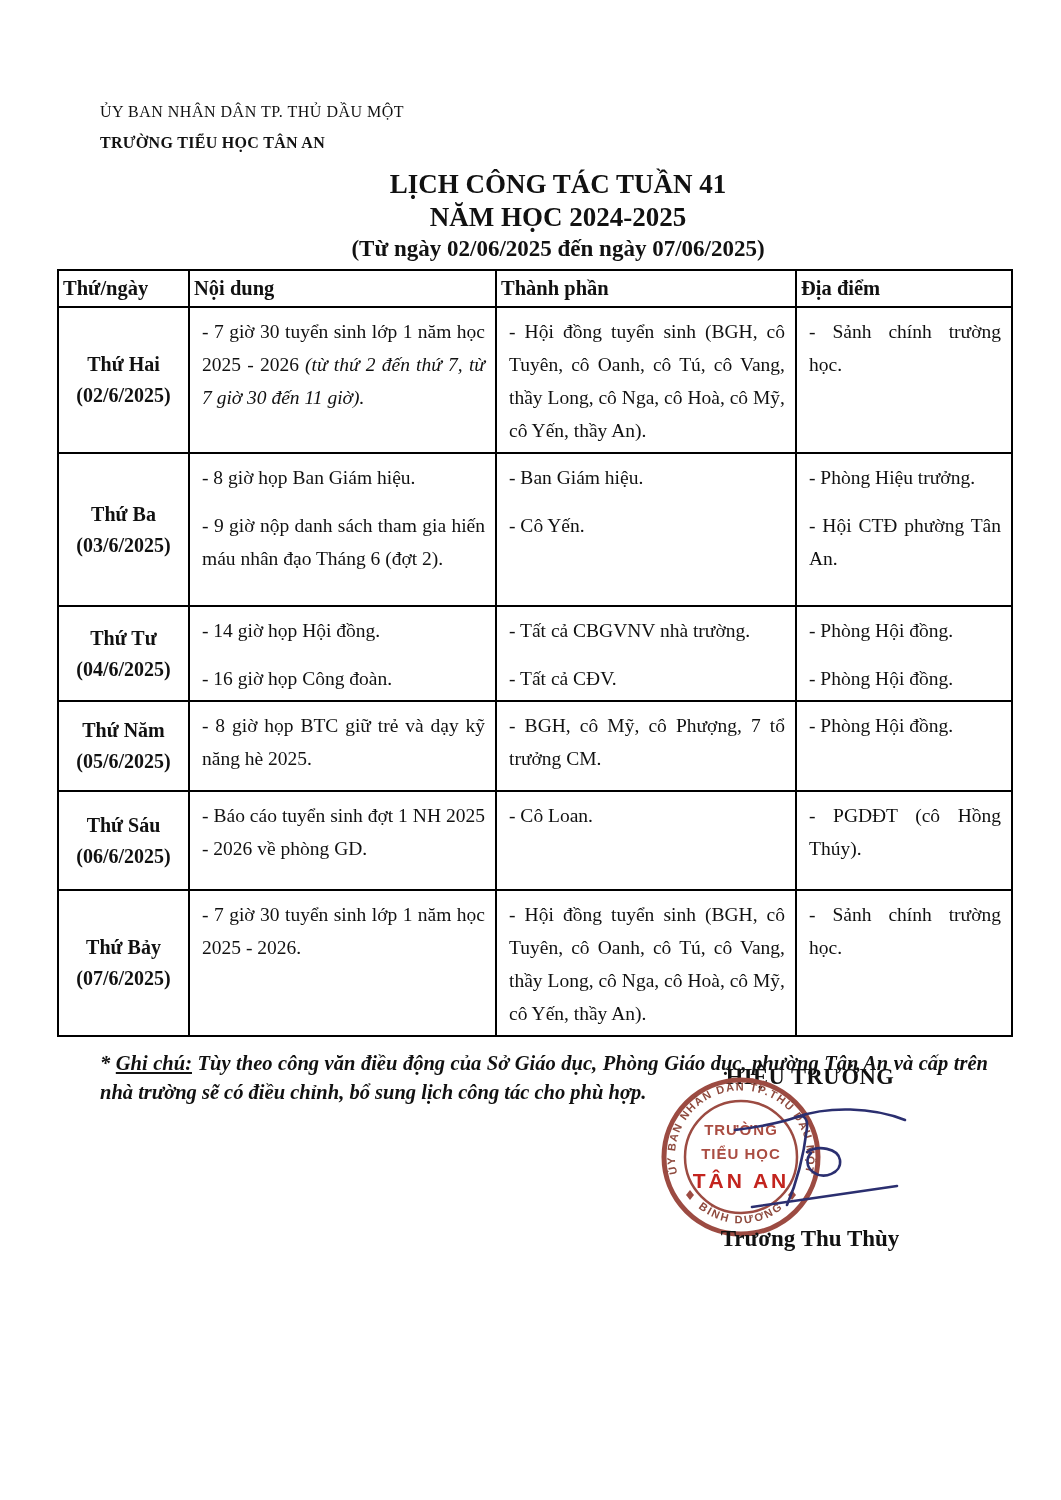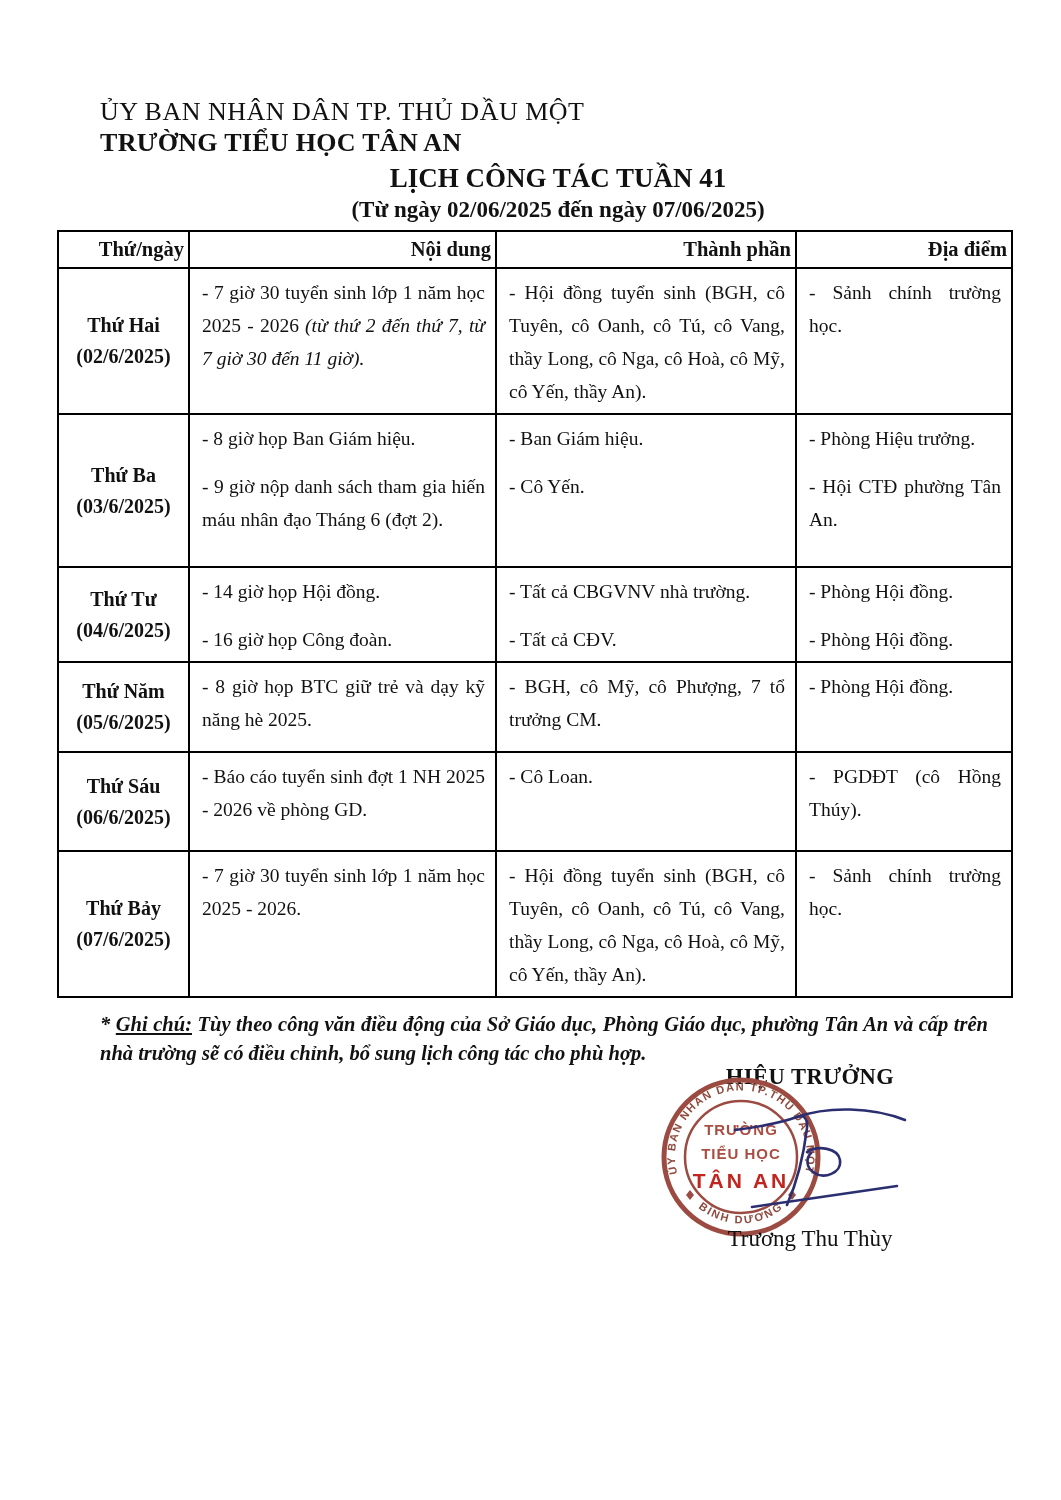--- a/index.html
+++ b/index.html
@@ -11,52 +11,52 @@
   .page {
     position: relative;
     width: 1061px;
     height: 1500px;
     background: #ffffff;
     overflow: hidden;
   }
   
   .org-block {
     margin: 96px 0 0 100px;
-    font-size: 26px;
+    font-size: 16px;
     line-height: 31px;
     white-space: nowrap;
   }
   .org-line1 { font-weight: normal; letter-spacing: 0.5px; }
   .org-line2 { font-weight: bold; letter-spacing: 0.3px; }
   .title-block {
     margin-left: 57px;
     width: 954px;
     padding-left: 48px;
-    margin-top: 4px;
+    margin-top: 10px;
     text-align: center;
   }
   .title-main { font-size: 27px; font-weight: bold; line-height: 33px; }
   .title-sub  { font-size: 27px; font-weight: bold; line-height: 33px; }
   .title-range { font-size: 23px; font-weight: bold; line-height: 29px; }
   
   table.schedule {
     margin: 6px 0 0 57px;
     width: 954px;
     border-collapse: collapse;
     table-layout: fixed;
     font-size: 19.5px;
   }
   table.schedule th, table.schedule td {
     border: 2px solid #000000;
   }
   table.schedule th {
     height: 37px;
     font-size: 20.5px;
     font-weight: bold;
-    text-align: right;
+    text-align: left;
     vertical-align: middle;
     padding: 2px 4px;
   }
   td.day-cell {
     text-align: center;
     vertical-align: middle;
     font-weight: bold;
     font-size: 20px;
     line-height: 31px;
     padding: 13px 2px;
@@ -103,21 +103,21 @@
     font-size: 22.5px;
     font-weight: bold;
     letter-spacing: 0.5px;
   }
   .sig-name {
     position: absolute;
     left: 0; top: 166px;
     width: 420px;
     text-align: center;
     font-size: 23px;
-    font-weight: normal;
+    font-weight: bold;
   }
   .sig-art { position: absolute; left: 0; top: 0; }
   .stamp-arc-text {
     font-family: "Liberation Sans", "DejaVu Sans", sans-serif;
     font-weight: bold;
     font-size: 11px;
     letter-spacing: 1.4px;
   }
   .stamp-arc-bottom {
     font-family: "Liberation Sans", "DejaVu Sans", sans-serif;
@@ -135,20 +135,21 @@
 
 <div class="page">
 
   <div class="org-block">
     <div class="org-line1">ỦY BAN NHÂN DÂN TP. THỦ DẦU MỘT</div>
     <div class="org-line2">TRƯỜNG TIỂU HỌC TÂN AN</div>
   </div>
 
   <div class="title-block">
     <div class="title-main">LỊCH CÔNG TÁC TUẦN 41</div>
+    <div class="title-sub">NĂM HỌC 2024-2025</div>
     <div class="title-range">(Từ ngày 02/06/2025 đến ngày 07/06/2025)</div>
   </div>
 
   <table class="schedule">
     <colgroup>
       <col style="width:131px">
         <col style="width:307px">
         <col style="width:300px">
         <col style="width:216px">
     </colgroup>

